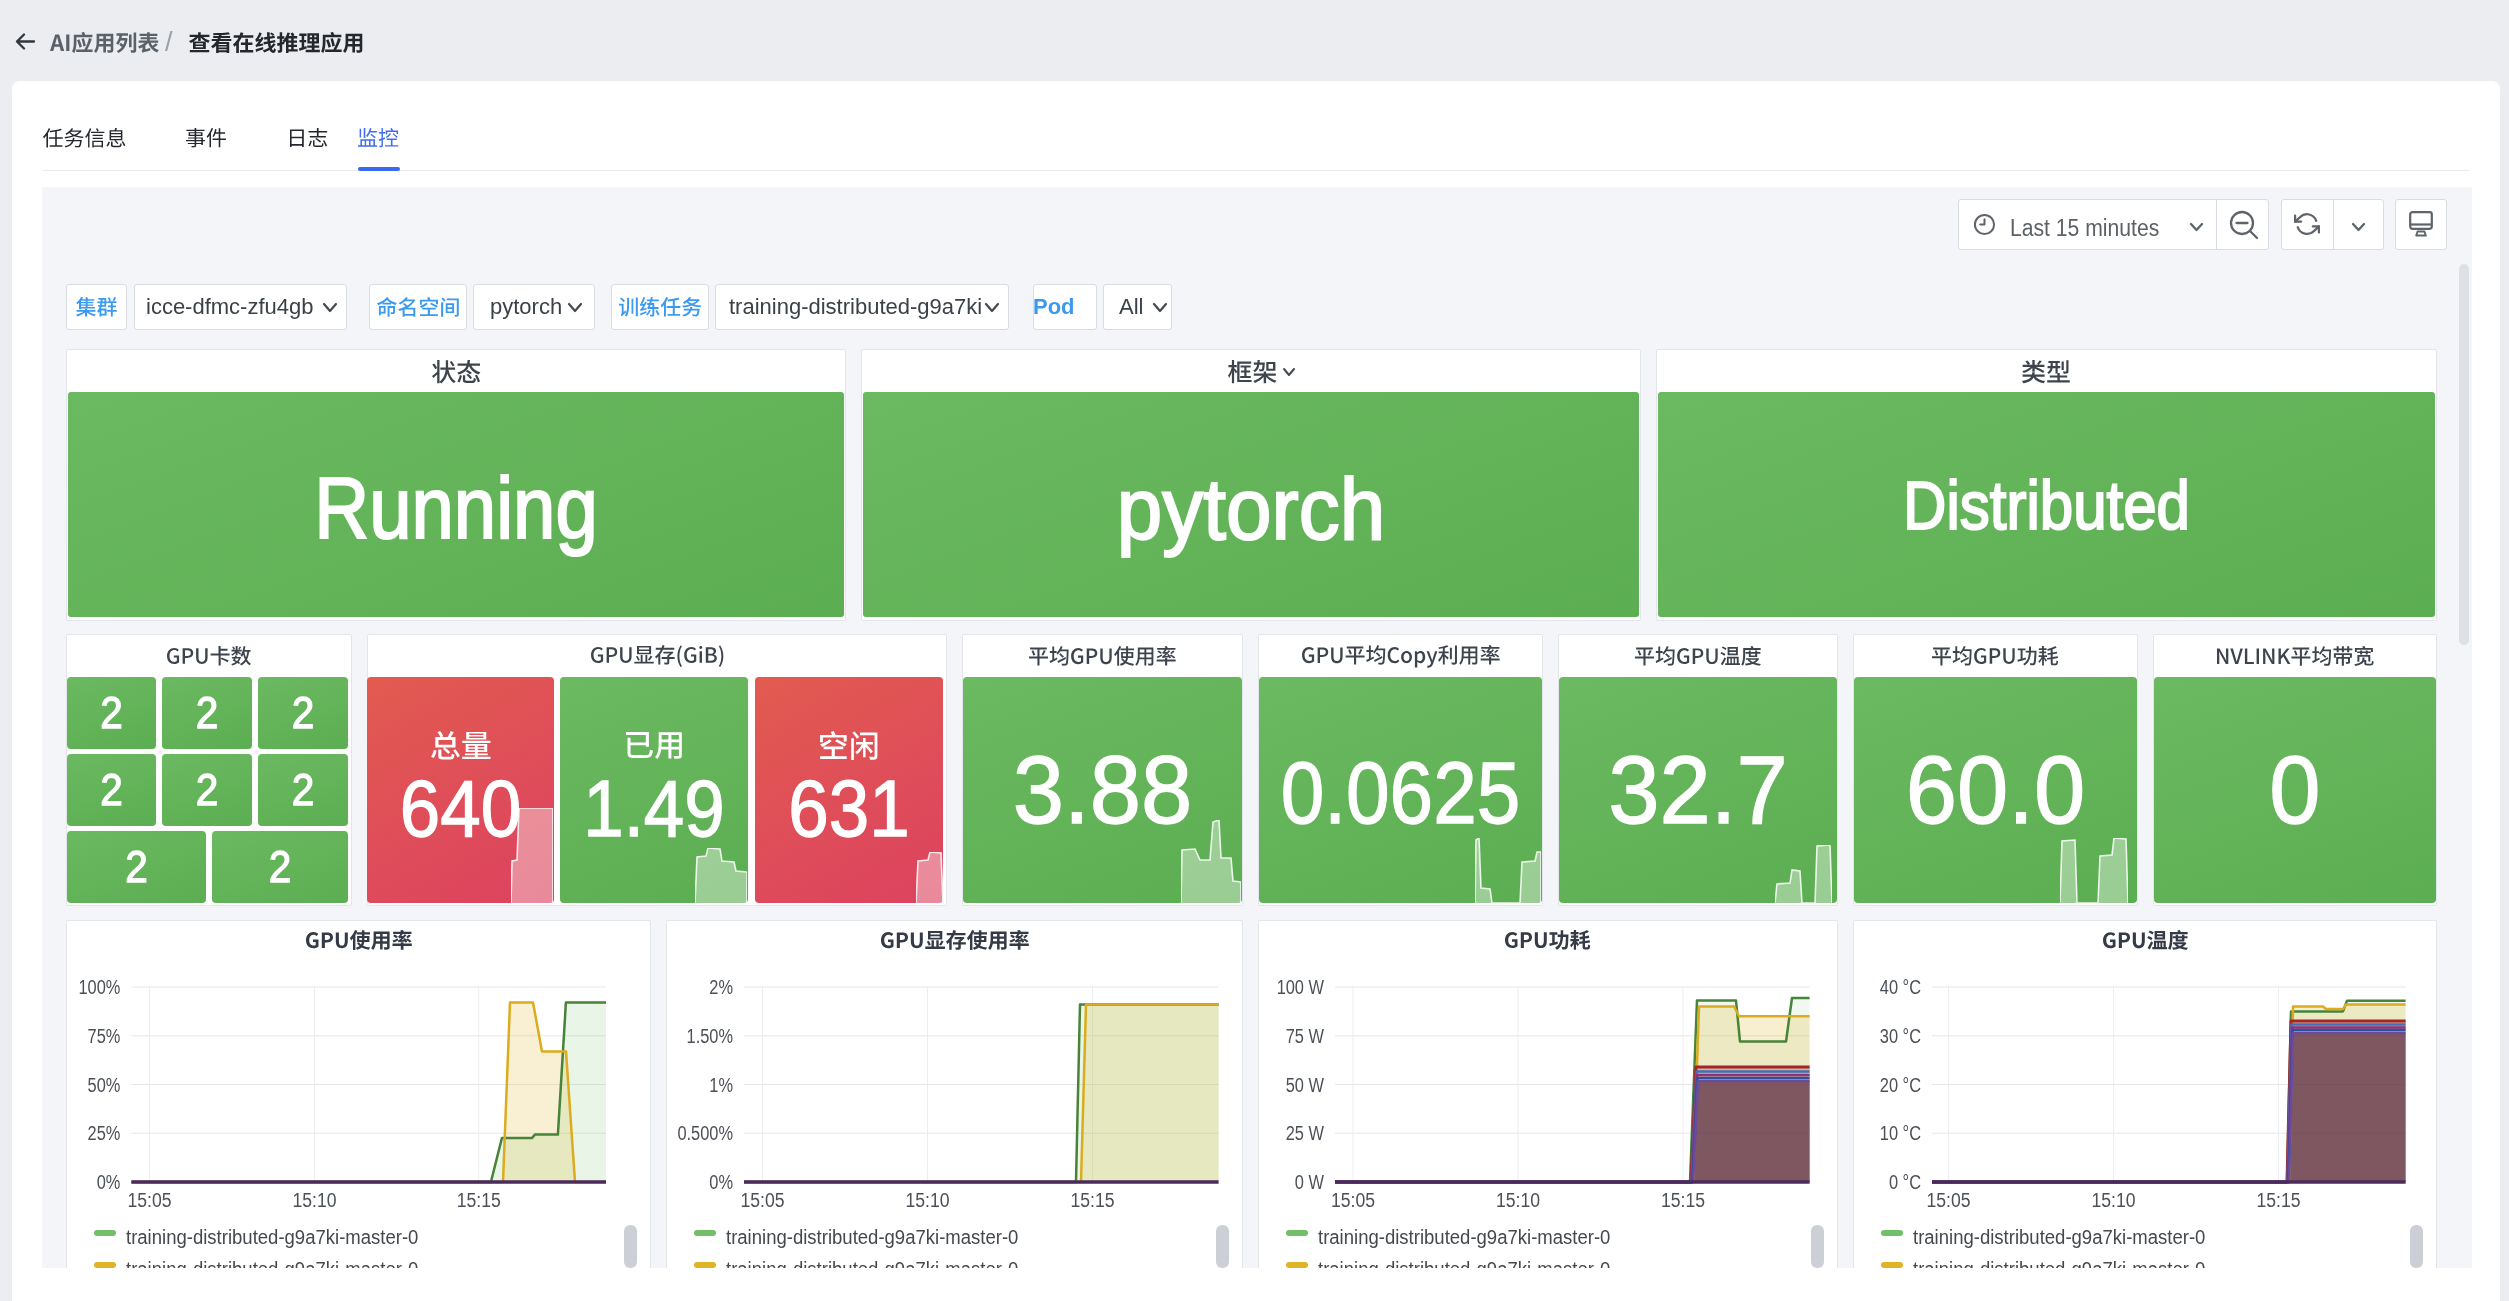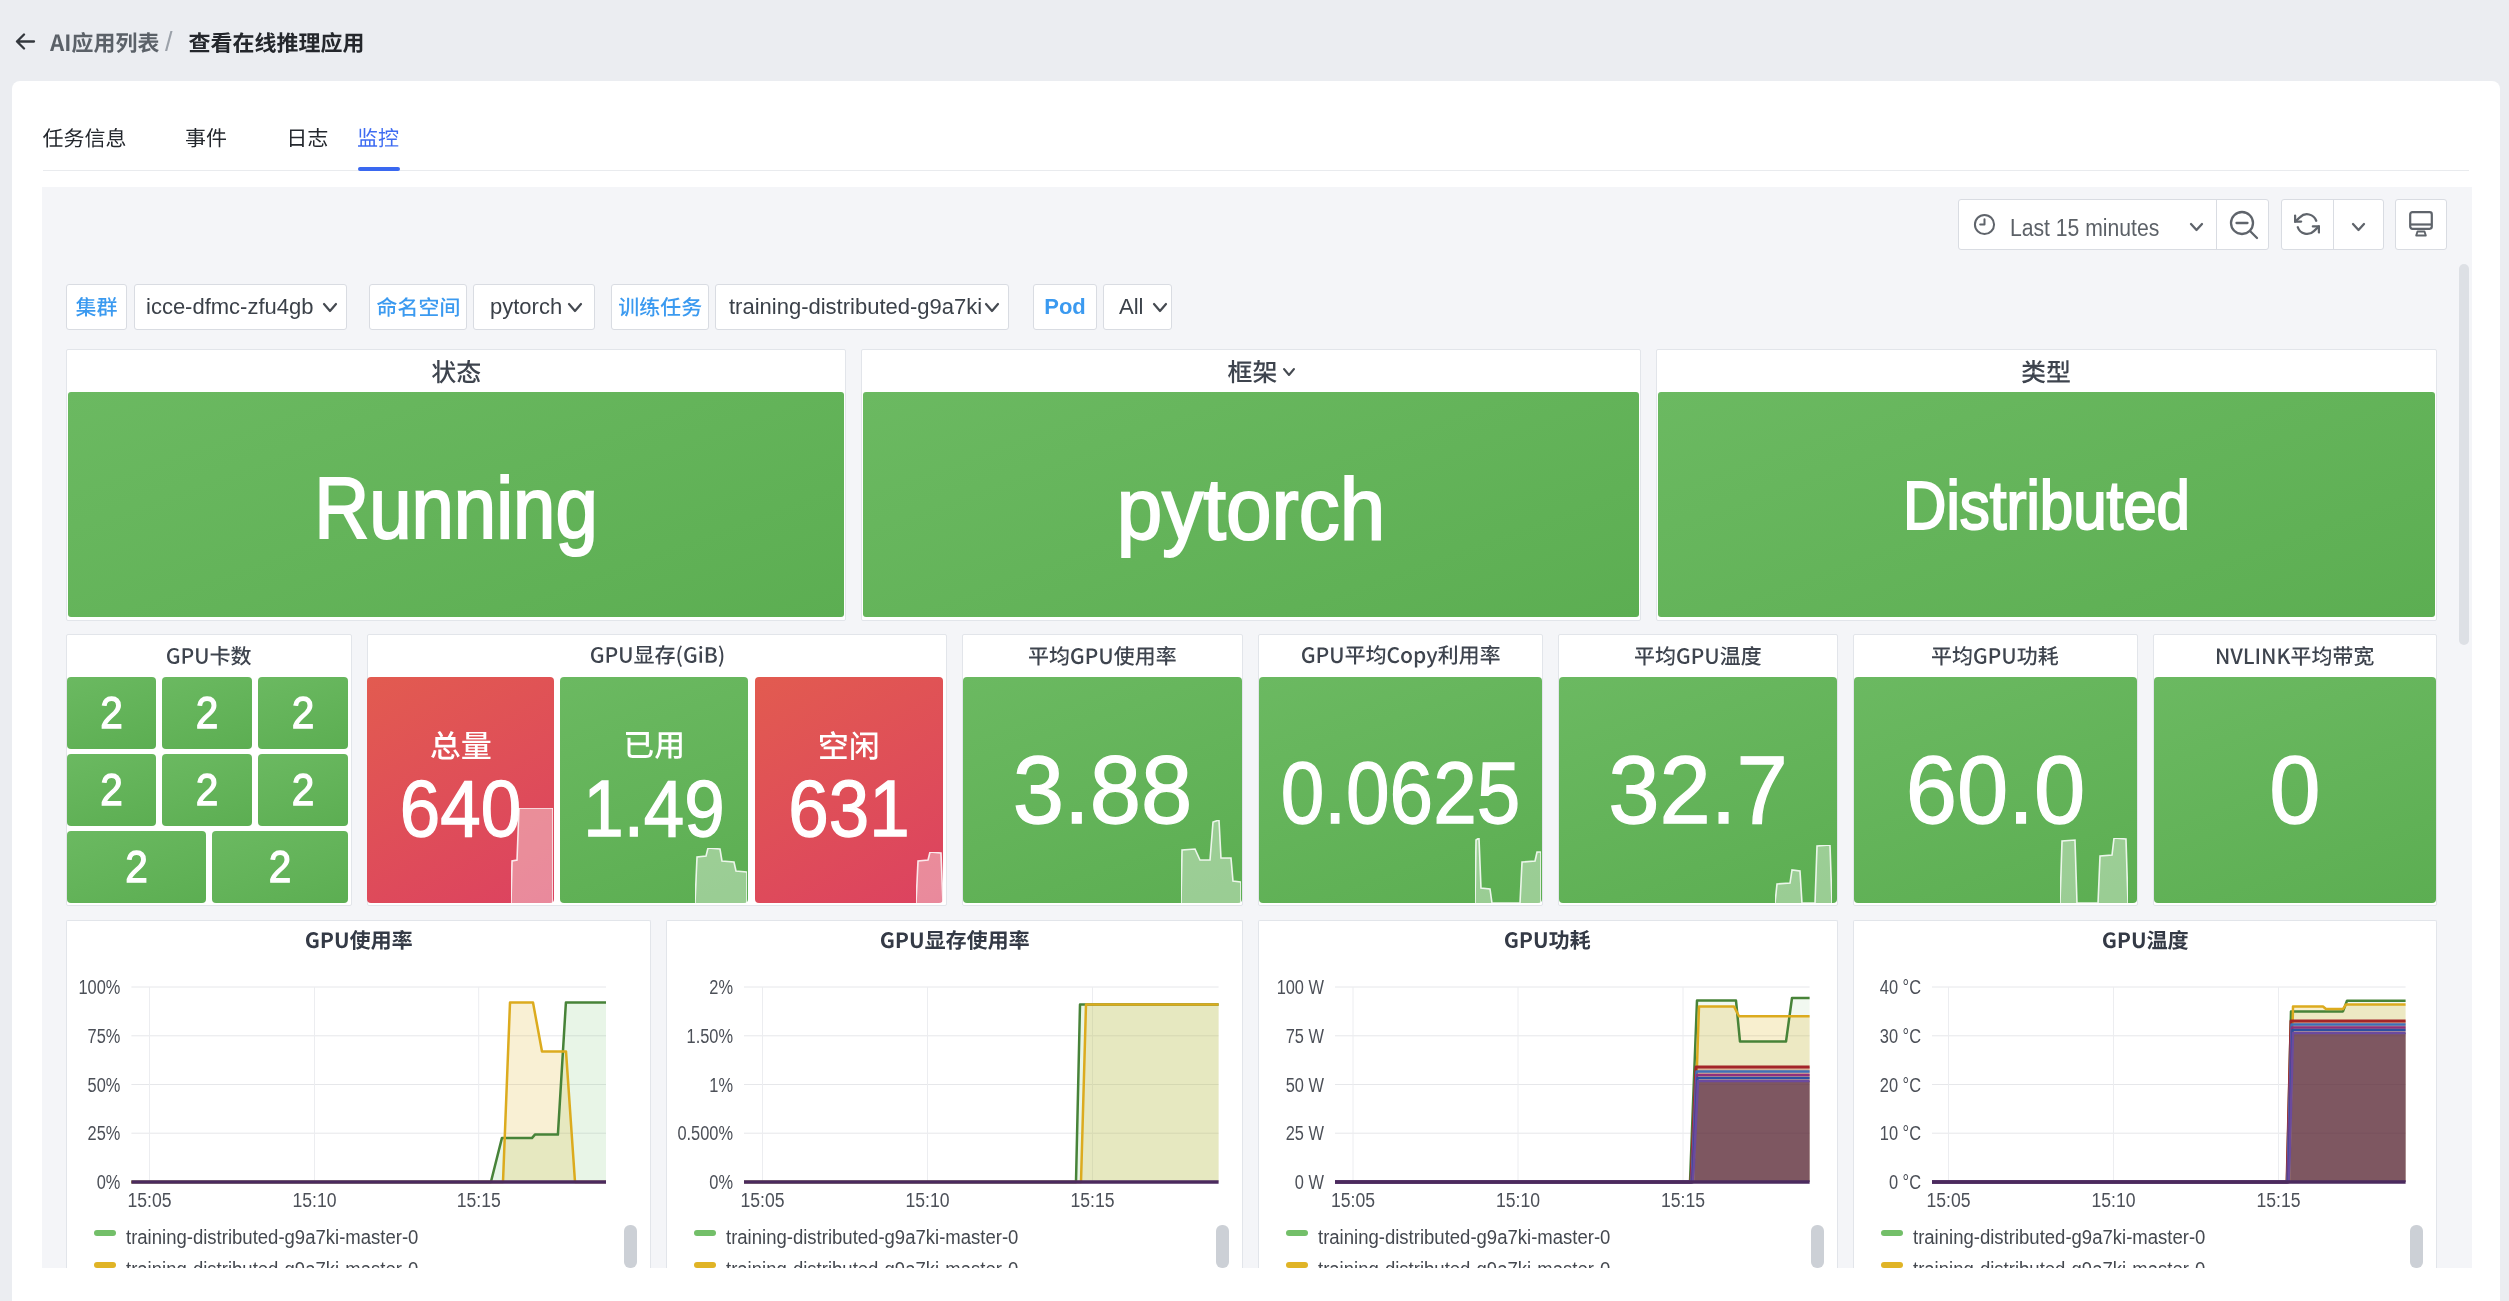--- a/index.html
+++ b/index.html
@@ -87,21 +87,21 @@
 <div class="vbox" style="left:611px;top:284px;width:98px;height:46px"></div>
 <svg style="position:absolute;left:618.7px;top:297.2px;overflow:visible" width="82.5" height="19.6" viewBox="0 0 82.5 19.6">
     <path fill="#3b9af0" d="M12.5 1.8V16.8H14.3V1.8ZM16.8 0.6V19.3H18.8V0.6ZM8.1 0.8V8.0C8.1 11.8 7.9 15.4 5.9 18.5C6.4 18.7 7.3 19.2 7.8 19.6C9.8 16.2 10.1 12.1 10.1 8.1V0.8ZM1.0 1.8C2.3 2.8 3.9 4.3 4.7 5.2L6.0 3.7C5.2 2.8 3.5 1.4 2.3 0.5ZM0.0 6.7V8.6H2.7V15.8C2.7 16.8 2.1 17.6 1.7 17.9C2.0 18.2 2.6 18.9 2.8 19.3C3.1 18.8 3.7 18.3 7.2 15.2C7.0 14.9 6.6 14.1 6.4 13.6L4.6 15.1V6.7Z M21.1 16.5 21.5 18.4C23.3 17.7 25.5 16.7 27.6 15.8L27.3 14.3C24.9 15.1 22.6 16.0 21.1 16.5ZM36.4 13.7C37.3 15.2 38.3 17.3 38.9 18.5L40.5 17.6C40.0 16.4 38.9 14.4 38.0 13.0ZM29.9 12.9C29.4 14.4 28.2 16.3 27.0 17.5C27.4 17.8 28.0 18.3 28.4 18.6C29.7 17.3 30.9 15.2 31.8 13.5ZM21.5 9.1C21.8 8.9 22.3 8.8 24.2 8.5C23.5 9.7 22.8 10.7 22.6 11.0C22.0 11.8 21.5 12.3 21.1 12.4C21.3 12.9 21.6 13.7 21.7 14.1V14.2C22.1 13.9 22.9 13.7 27.6 12.6C27.5 12.2 27.5 11.5 27.6 10.9L24.2 11.6C25.5 9.8 26.8 7.7 27.8 5.6L26.2 4.6C25.9 5.4 25.5 6.2 25.1 6.9L23.3 7.0C24.4 5.2 25.4 3.0 26.1 0.8L24.3 0.0C23.7 2.5 22.4 5.2 22.0 5.9C21.6 6.6 21.3 7.1 20.9 7.2C21.1 7.7 21.4 8.7 21.5 9.1L21.5 9.0ZM28.2 6.0V7.9H29.7L29.5 8.6C29.0 9.6 28.7 10.3 28.3 10.4C28.5 10.9 28.8 11.8 28.9 12.2C29.1 12.0 29.8 11.9 30.8 11.9H33.4V17.4C33.4 17.7 33.3 17.8 33.0 17.8C32.7 17.8 31.7 17.8 30.7 17.8C31.0 18.3 31.2 19.0 31.3 19.6C32.8 19.6 33.8 19.5 34.4 19.2C35.1 18.9 35.3 18.4 35.3 17.4V11.9H39.5V10.1H35.3V6.0H32.2L32.8 4.3H39.8V2.4H33.3L33.8 0.3L31.9 0.0C31.7 0.8 31.6 1.6 31.4 2.4H27.9V4.3H30.9L30.4 6.0ZM30.7 10.1C31.0 9.4 31.3 8.7 31.6 7.9H33.4V10.1Z M48.6 16.9V18.8H61.1V16.9H55.8V10.9H61.4V9.0H55.8V3.5C57.6 3.1 59.3 2.7 60.7 2.2L59.3 0.5C56.7 1.5 52.2 2.3 48.4 2.8C48.6 3.3 48.9 4.0 49.0 4.5C50.5 4.3 52.1 4.1 53.8 3.8V9.0H47.7V10.9H53.8V16.9ZM47.1 0.1C45.9 3.4 43.8 6.5 41.6 8.5C42.0 9.0 42.6 10.1 42.8 10.6C43.5 9.9 44.3 9.0 45.0 8.1V19.6H46.9V5.2C47.8 3.8 48.5 2.3 49.1 0.8Z M71.3 9.9C71.3 10.6 71.1 11.2 71.0 11.8H64.8V13.5H70.3C69.0 15.9 66.8 17.2 63.4 17.9C63.7 18.3 64.3 19.2 64.5 19.6C68.5 18.6 71.0 16.8 72.4 13.5H78.5C78.2 16.0 77.8 17.2 77.3 17.5C77.0 17.7 76.8 17.7 76.3 17.7C75.8 17.7 74.3 17.7 73.0 17.6C73.3 18.1 73.6 18.8 73.6 19.3C74.9 19.4 76.2 19.4 76.9 19.4C77.8 19.3 78.3 19.2 78.9 18.7C79.6 18.0 80.1 16.4 80.6 12.7C80.6 12.4 80.7 11.8 80.7 11.8H73.0C73.2 11.3 73.3 10.7 73.4 10.0ZM77.5 3.9C76.3 5.0 74.7 5.9 72.8 6.6C71.3 6.0 70.0 5.1 69.1 4.1L69.4 3.9ZM70.1 0.1C69.0 1.9 66.9 3.9 64.0 5.4C64.4 5.7 64.9 6.4 65.2 6.9C66.2 6.4 67.0 5.8 67.8 5.2C68.6 6.0 69.5 6.8 70.6 7.4C68.2 8.0 65.7 8.5 63.2 8.7C63.5 9.2 63.8 9.9 63.9 10.4C67.0 10.1 70.1 9.5 72.8 8.4C75.3 9.4 78.2 9.9 81.4 10.2C81.6 9.7 82.1 8.9 82.5 8.4C79.8 8.3 77.4 8.0 75.2 7.4C77.5 6.3 79.4 4.8 80.7 2.9L79.5 2.1L79.1 2.2H70.9C71.4 1.7 71.7 1.1 72.1 0.5Z"></path>
   </svg>
 <div class="vbox" style="left:715px;top:284px;width:294px;height:46px"></div>
 <div class="abs" style="left:729px;top:284px;height:56px;line-height:46px;font-size:22px;color:#3b4149">training-distributed-g9a7ki</div>
 <svg class="abs" style="left:984px;top:302px" width="16" height="11" viewBox="0 0 16 11">
     <path d="M2 2 L8.0 9 L14 2" stroke="#454a51" stroke-width="2.2" fill="none" stroke-linecap="round" stroke-linejoin="round"></path>
   </svg>
 <div class="vbox" style="left:1033px;top:284px;width:64px;height:46px"></div>
-<div class="abs" style="left:1033px;top:284px;width:64px;height:46px;line-height:46px;font-size:22px;font-weight:700;color:#3b9af0;text-align:center">Pod</div>
+<div class="abs" style="left:1033px;top:284px;width:64px;height:46px;line-height:46px;font-size:22px;font-weight:700;color:#3b9af0;text-align:left">Pod</div>
 <div class="vbox" style="left:1103px;top:284px;width:69px;height:46px"></div>
 <div class="abs" style="left:1119px;top:284px;height:46px;line-height:46px;font-size:22px;color:#3b4149">All</div>
 <svg class="abs" style="left:1152px;top:302px" width="16" height="11" viewBox="0 0 16 11">
     <path d="M2 2 L8.0 9 L14 2" stroke="#454a51" stroke-width="2.2" fill="none" stroke-linecap="round" stroke-linejoin="round"></path>
   </svg>
 <div class="panel" style="left:66px;top:349px;width:780px;height:272px"></div>
 <div class="abs" style="left:68px;top:392px;width:776px;height:225px;background:linear-gradient(160deg,#6bb961 0%,#5cae52 100%);border-radius:3px"></div>
 <div class="num" style="left:66px;top:463.8px;width:780px;height:87px;line-height:87px;-webkit-text-stroke:2.1px #fff;font-size:87px;transform:scaleX(0.875);transform-origin:center">Running</div>
 <div class="panel" style="left:861px;top:349px;width:780px;height:272px"></div>
 <div class="abs" style="left:863px;top:392px;width:776px;height:225px;background:linear-gradient(160deg,#6bb961 0%,#5cae52 100%);border-radius:3px"></div>

